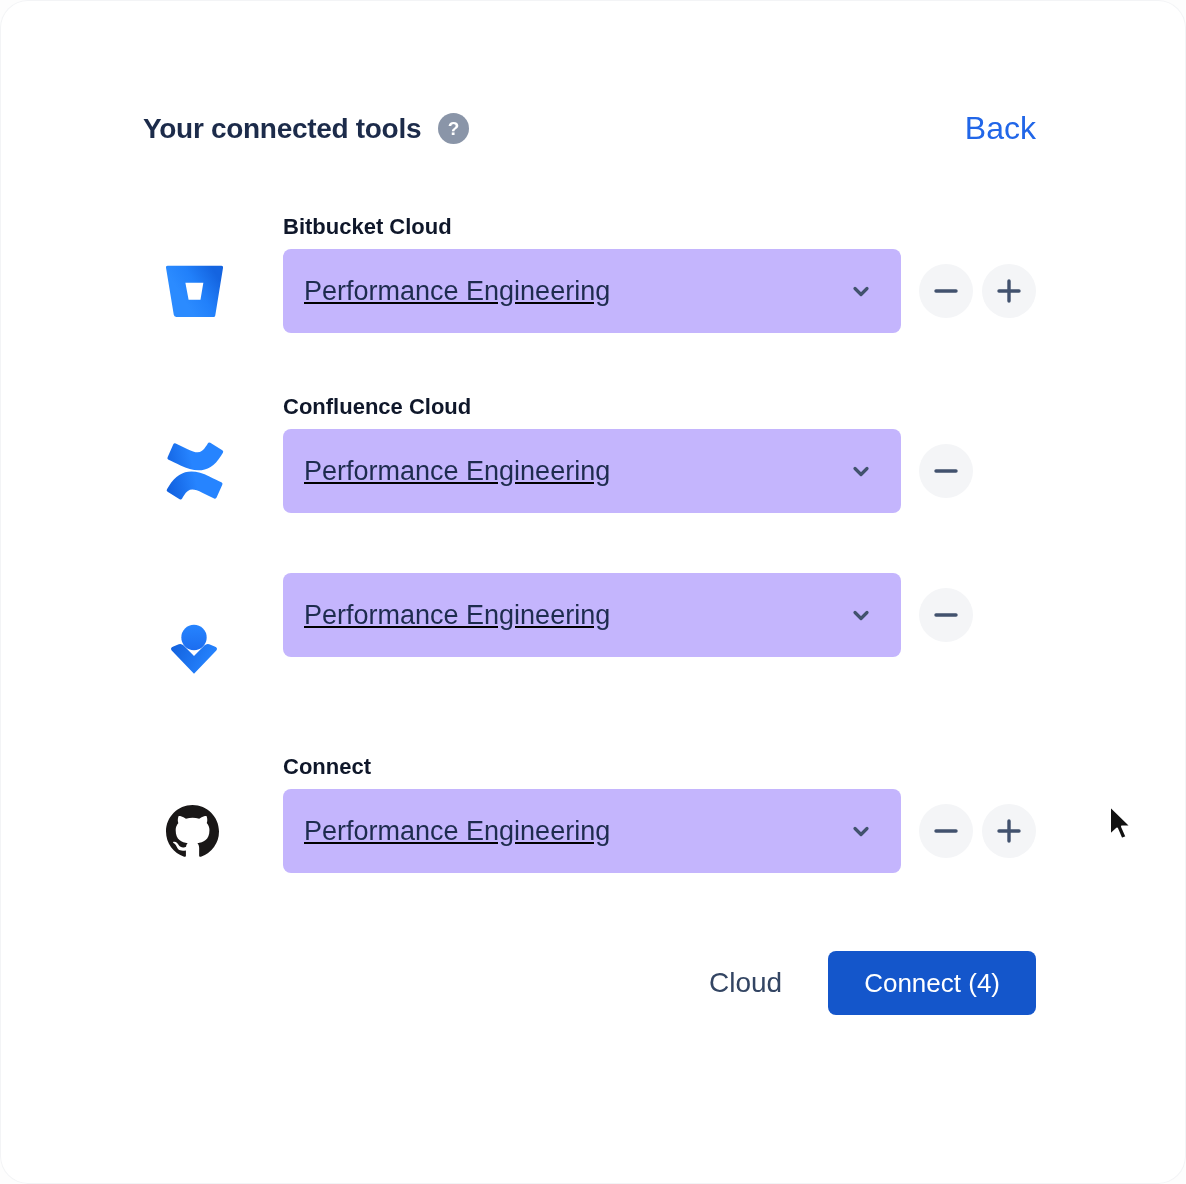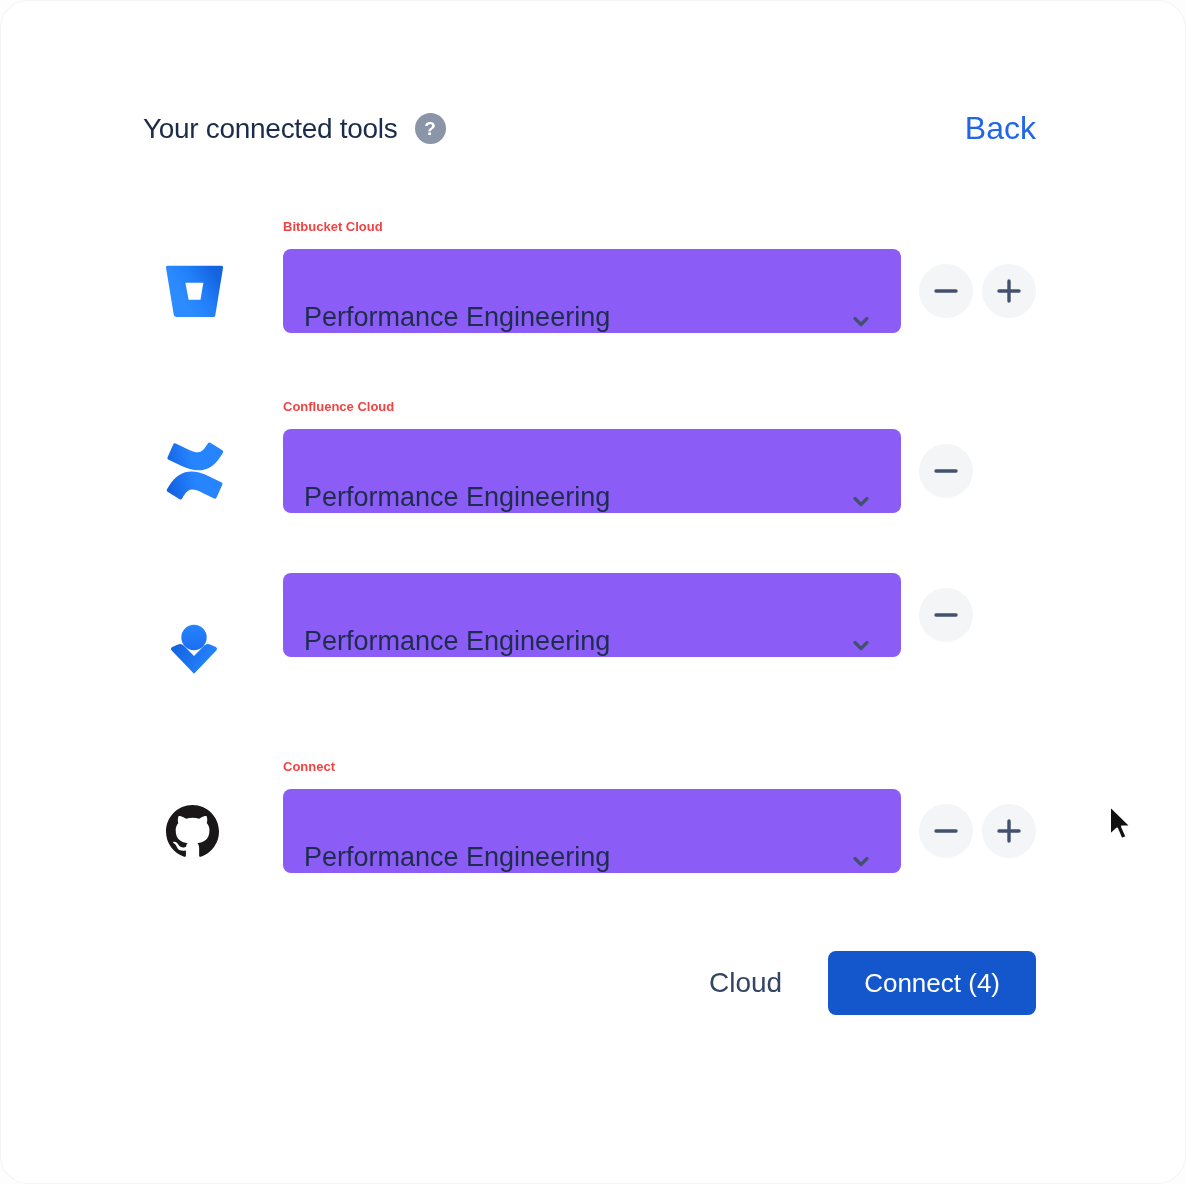--- a/index.html
+++ b/index.html
@@ -10,41 +10,41 @@
     width:1186px; height:1184px;
     background:#ffffff;
     border-radius:28px;
     box-shadow: inset 0 0 0 1px #f3f4f6;
     overflow:hidden;
   }
   .content { padding:110px 150px 0 143px; }
 
   
   .header { display:flex; align-items:center; }
-  .title { font-size:28px; line-height:34px; font-weight:400; color:#1c2b4a; letter-spacing:-0.3px; }
+  .title { font-size:28px; line-height:34px; font-weight:700; color:#1c2b4a; letter-spacing:-0.3px; }
   .help-badge {
     width:31px; height:31px; border-radius:50%;
     background:#8a95a8; color:#ffffff;
     display:flex; align-items:center; justify-content:center;
     font-size:19px; font-weight:700; margin-left:17px;
     cursor:default;
   }
   .back-link { margin-left:auto; font-size:32px; color:#2166e8; text-decoration:none; cursor:pointer; }
 
   
   .rows { margin-top:66px; }
   .tool-row { display:flex; margin-bottom:60px; }
   .icon-col { width:140px; flex:0 0 140px; margin-top:36px; height:84px;
               display:flex; align-items:center; padding-left:23px; }
   .row-main { flex:1; }
-  .tool-label { font-size:13px; line-height:28px; font-weight:600; color:#ef4444; margin-bottom:8px; }
+  .tool-label { font-size:22px; line-height:28px; font-weight:600; color:#0f172a; margin-bottom:8px; }
   .field-line { display:flex; align-items:center; }
   .dropdown {
-    flex:1; height:84px; background:#8b5cf6; border-radius:8px;
-    display:flex; align-items:flex-end; padding:0 28px 0 21px; cursor:pointer;
+    flex:1; height:84px; background:#c4b5fd; border-radius:8px;
+    display:flex; align-items:center; padding:0 28px 0 21px; cursor:pointer;text-decoration:underline;
   }
   .dropdown-value { font-size:27px; color:#1e2c4e; }
   .chevron { margin-left:auto; display:flex; }
   .circle-btn {
     width:54px; height:54px; border-radius:50%; background:#f4f5f7; border:none;
     display:flex; align-items:center; justify-content:center; cursor:pointer; flex:0 0 54px;
   }
   .circle-btn.minus { margin-left:18px; }
   .circle-btn.plus  { margin-left:9px; }
 

